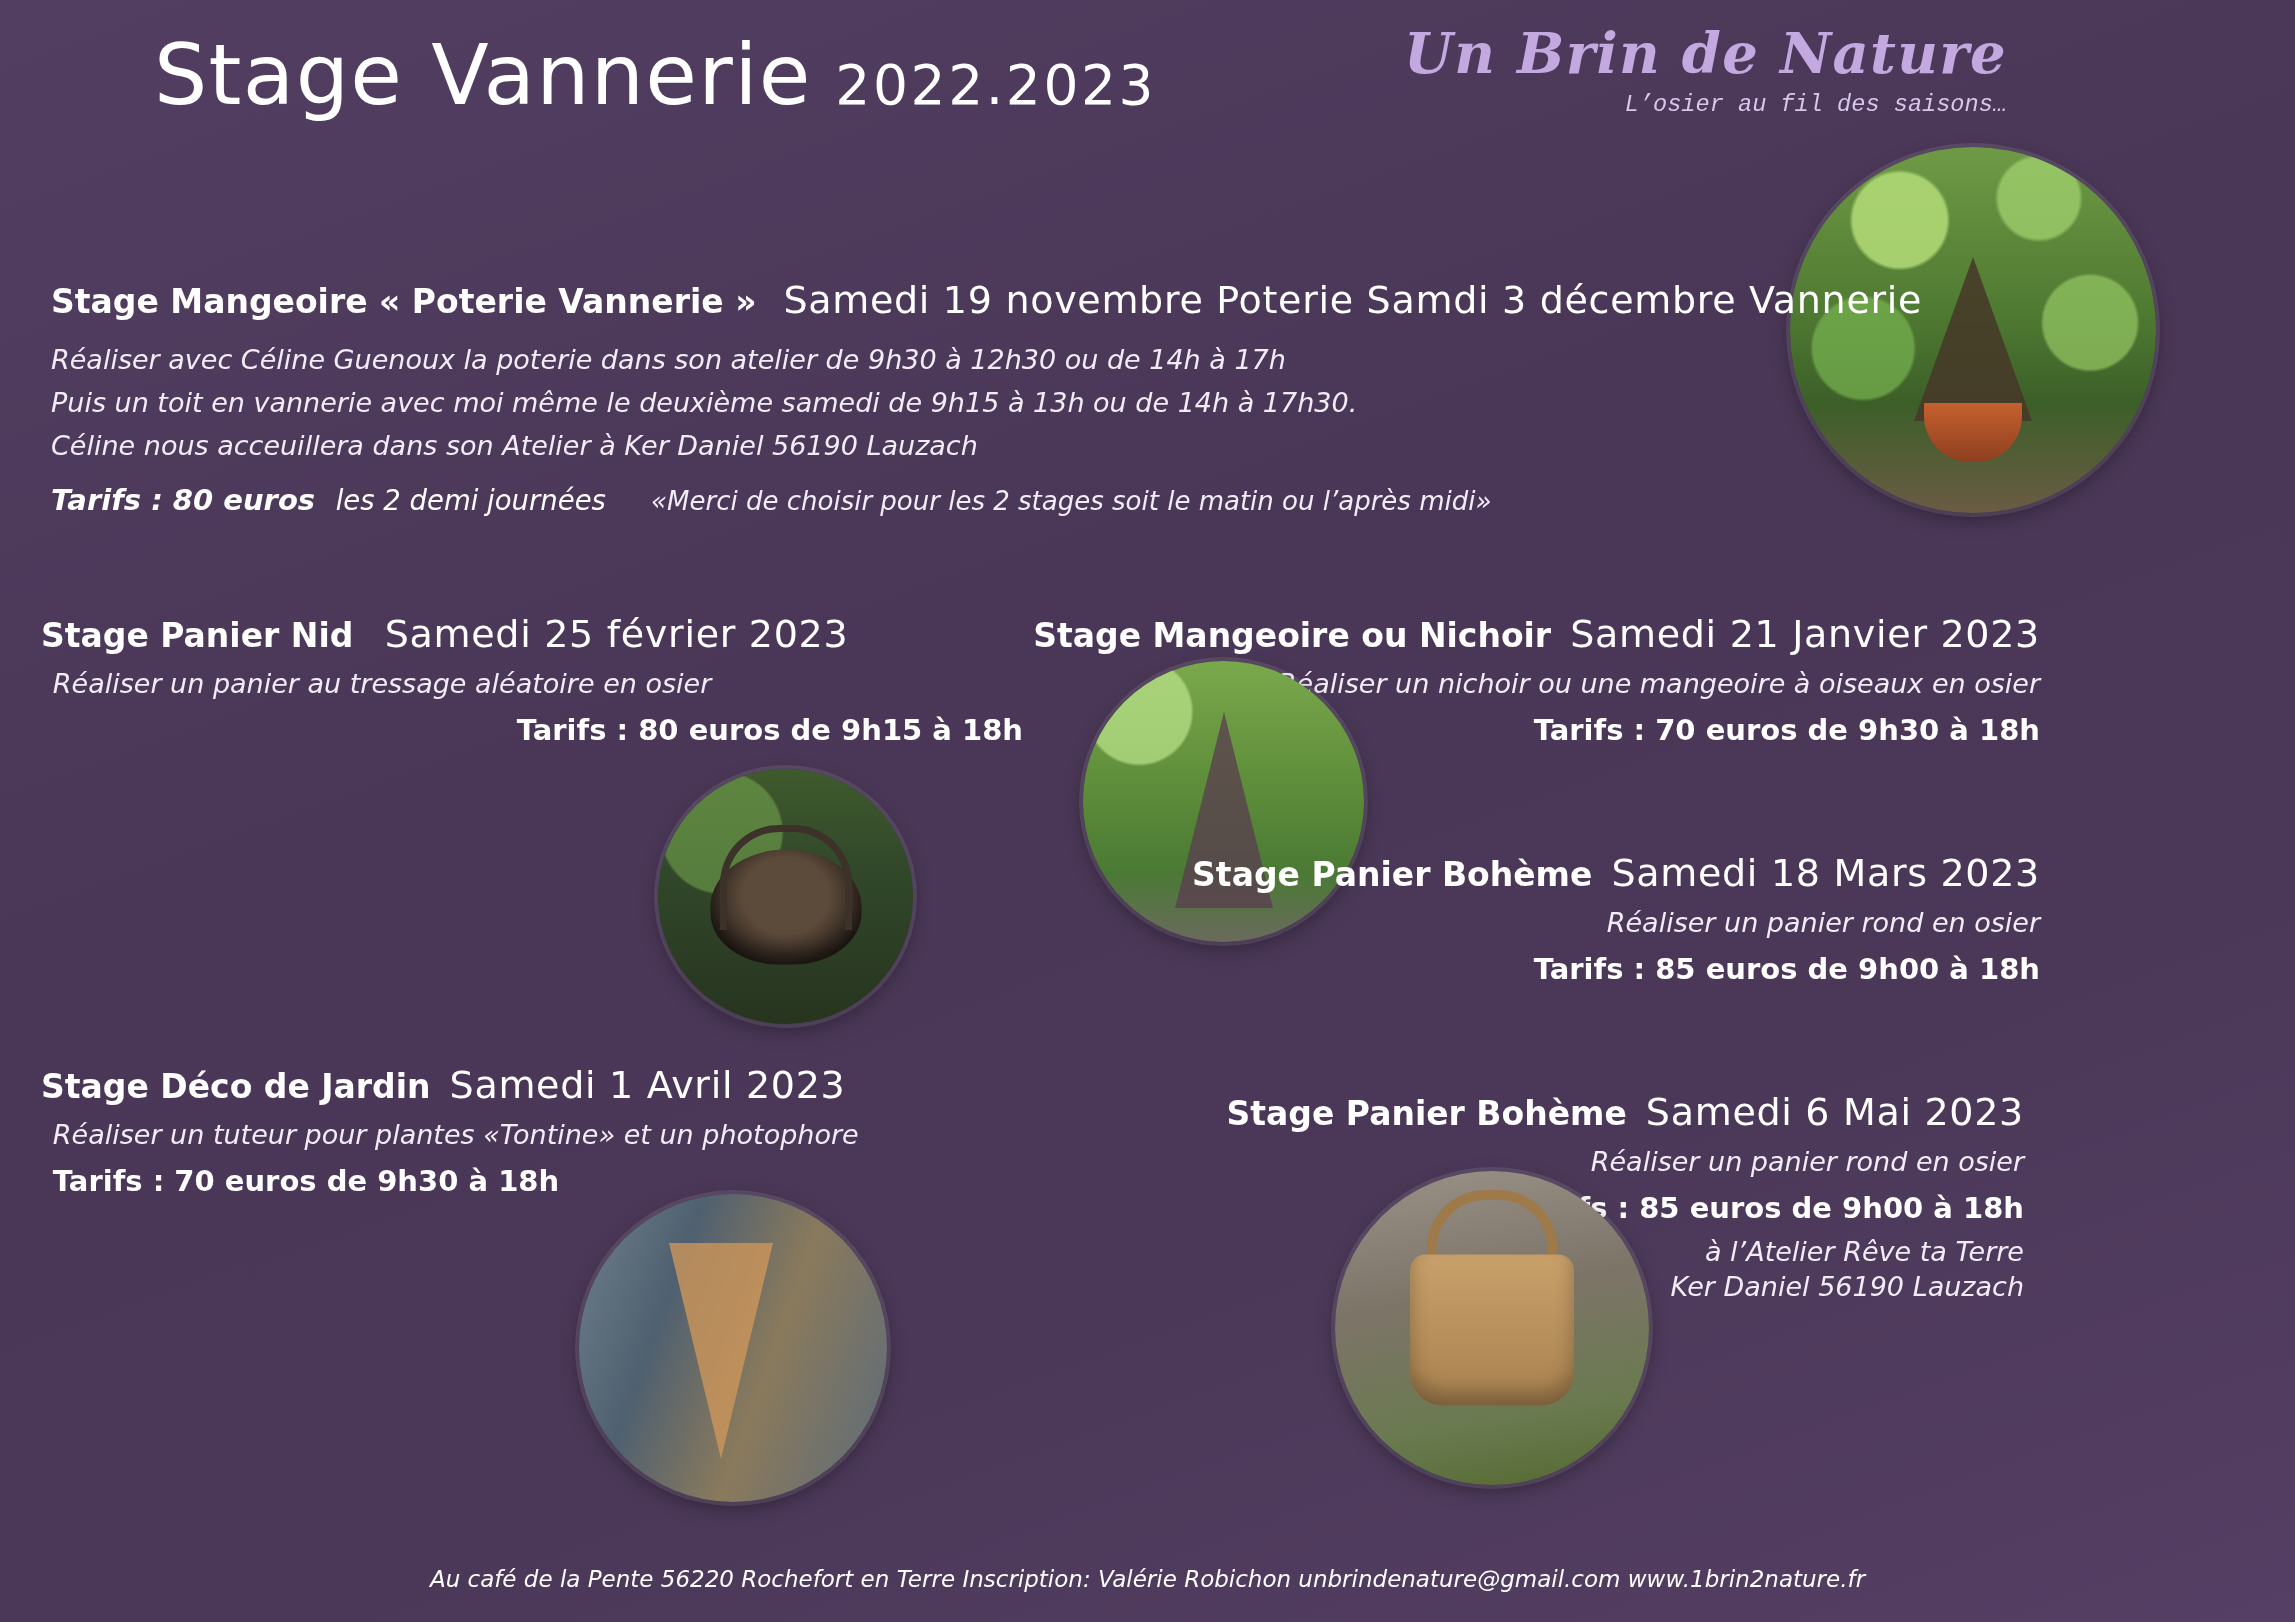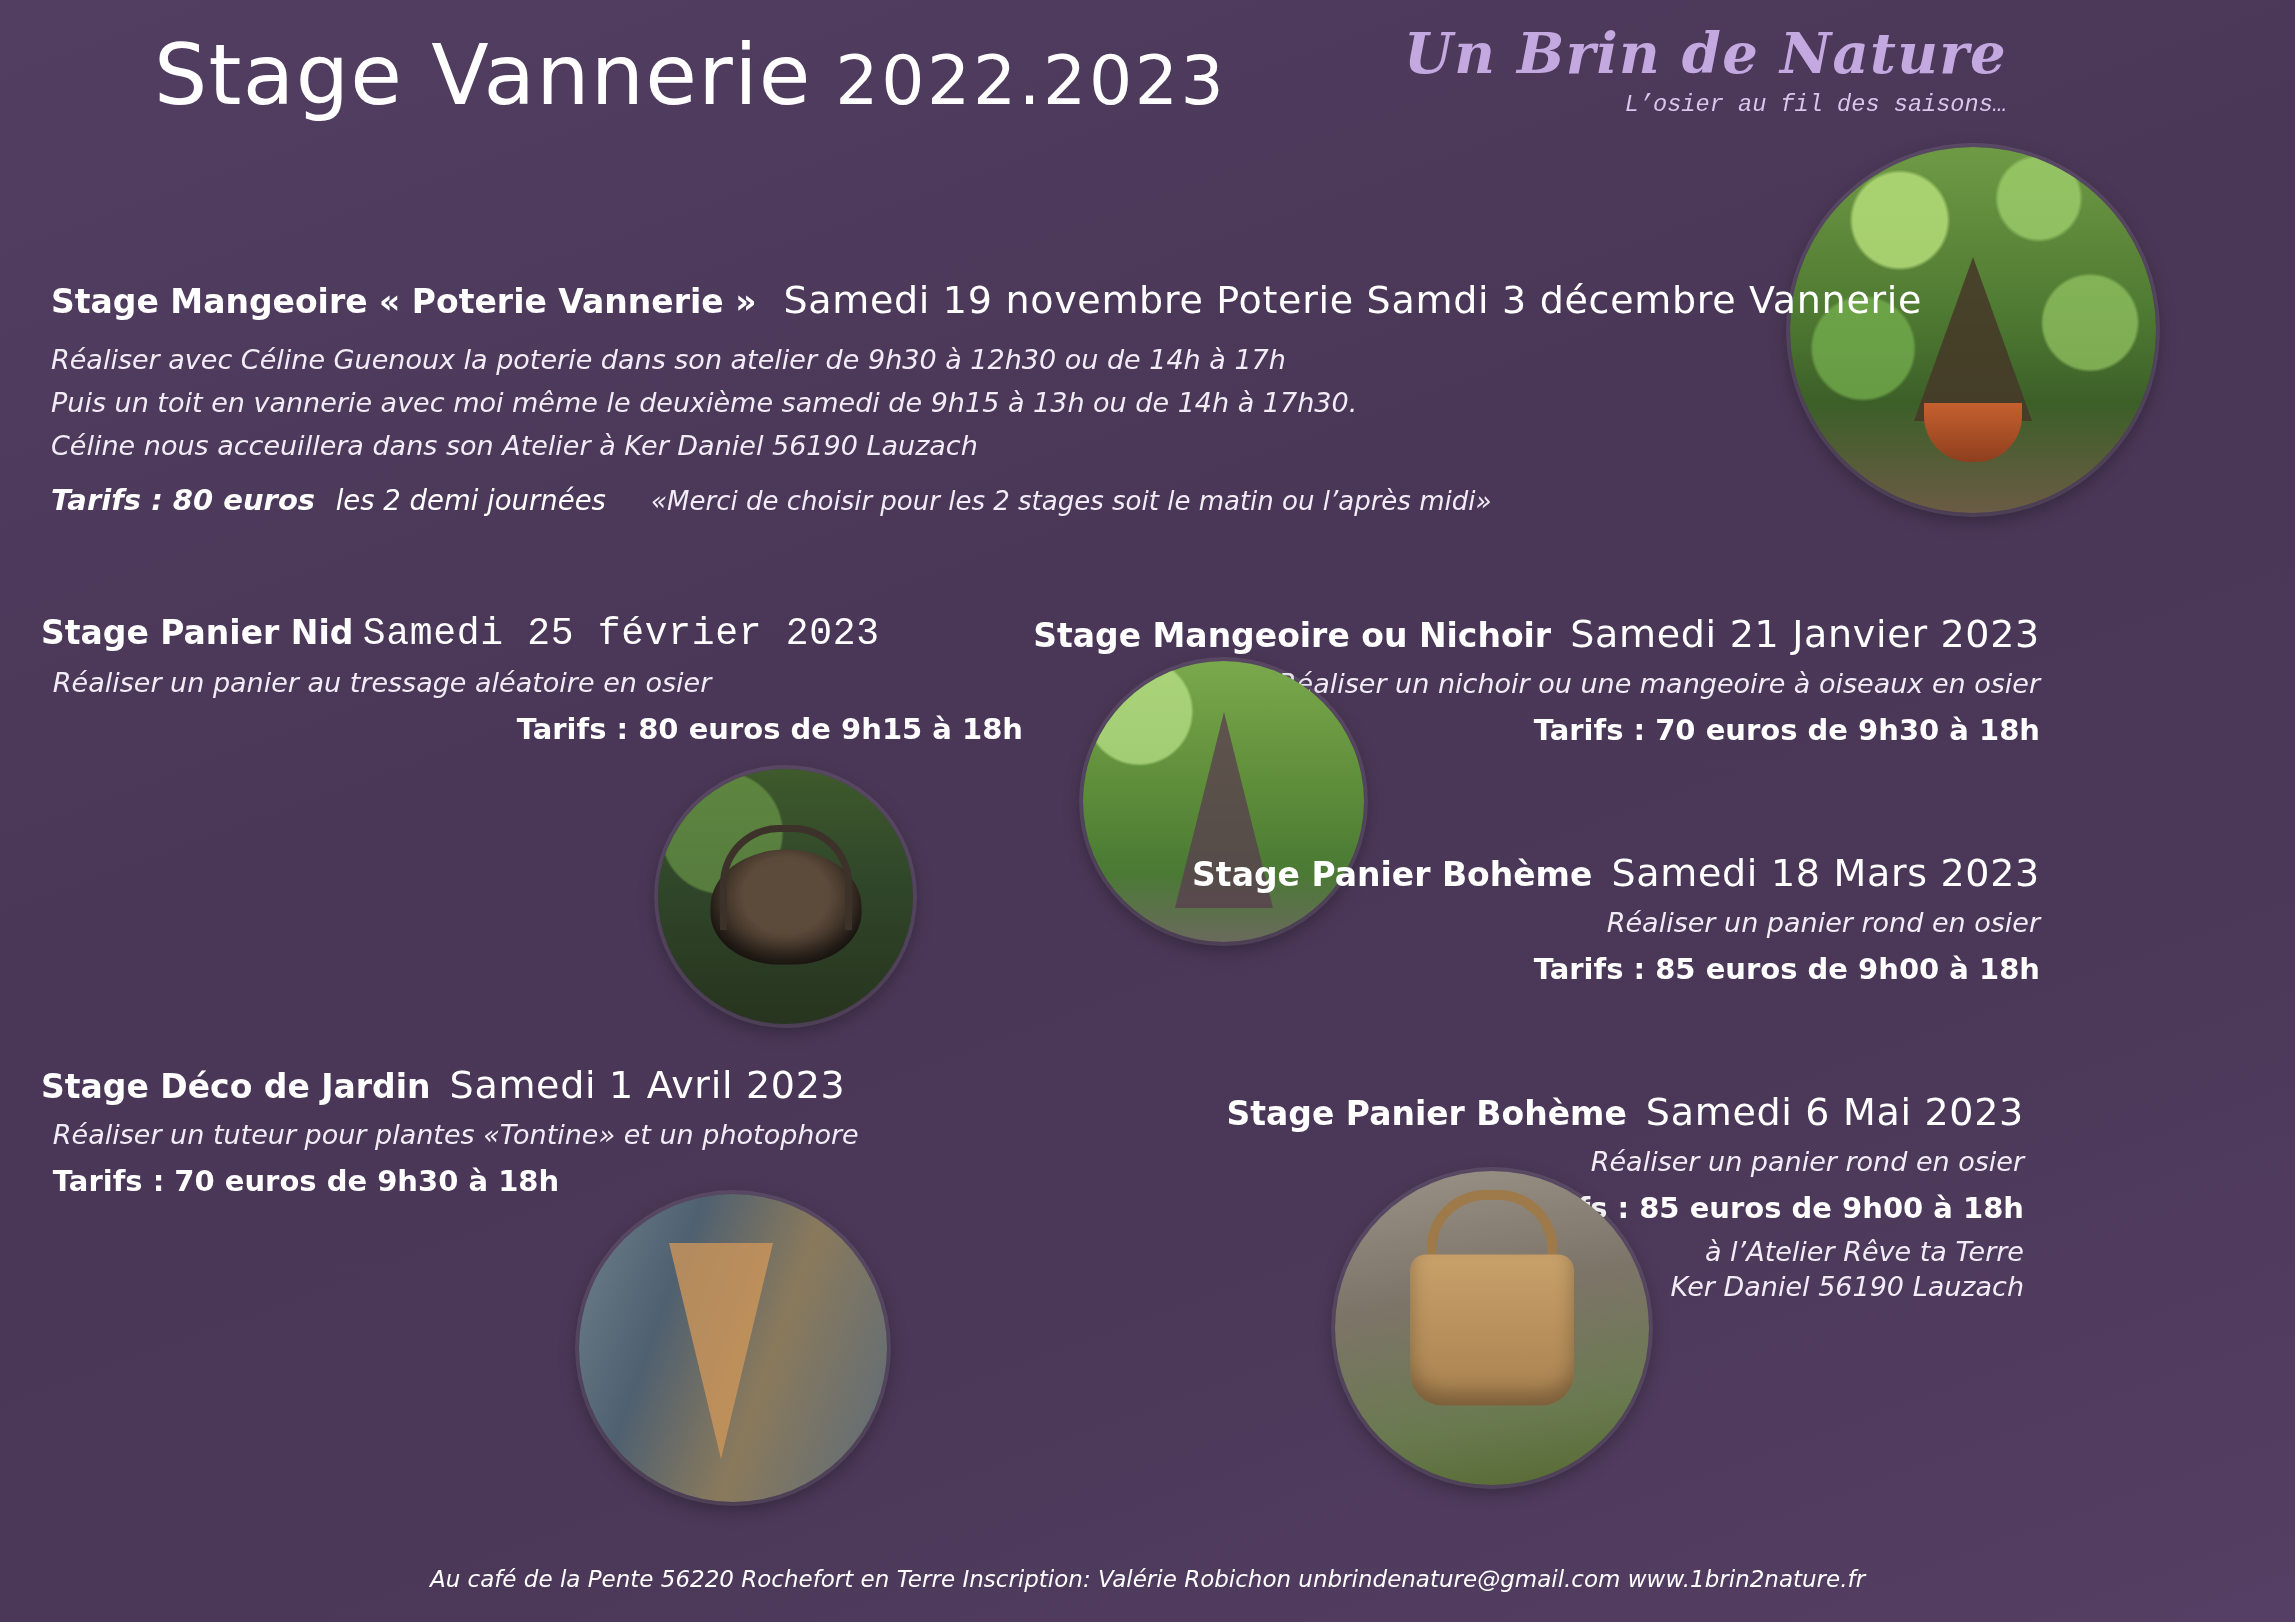--- a/index.html
+++ b/index.html
@@ -24,21 +24,21 @@
     left: 154px;
     top: 26px;
     font-family: "DejaVu Sans", sans-serif;
     font-size: 84px;
     font-weight: 400;
     letter-spacing: 1.3px;
     color: #ffffff;
     white-space: nowrap;
   }
   .title-main .years {
-    font-size: 68px;
+    font-size: 55px;
     margin-left: 23.6px;
     letter-spacing: 2.6px;
   }
 
   .brand {
     position: absolute;
     right: 288px;
     top: 19.6px;
     text-align: right;
     width: 687px;
@@ -287,21 +287,21 @@
 
   <div class="photo ph3" style="left:1083px; top:661px; width:281px; height:281px;">
     <div class="inner">
       <div class="tower"></div>
     </div>
   </div>
 
   <div class="blk" style="left:41px; top:612px; width:982px;">
     <div class="h-line">
       <span class="h-bold">Stage Panier Nid</span>
-      <span class="h-date" style="margin-left:6px;font-family:Liberation Mono, monospace;">Samedi 25 février 2023</span>
+      <span class="h-date" style="margin-left:28px;">Samedi 25 février 2023</span>
     </div>
     <div class="desc" style="margin-left:11.8px;">Réaliser un panier au tressage aléatoire en osier</div>
     <div class="price" style="margin-left:11.8px;text-align:right;">Tarifs : 80 euros de 9h15 à 18h</div>
   </div>
 
   <div class="photo ph2" style="left:658px; top:769px; width:255px; height:255px;">
     <div class="inner">
       <div class="nest"></div>
       <div class="handle"></div>
     </div>

